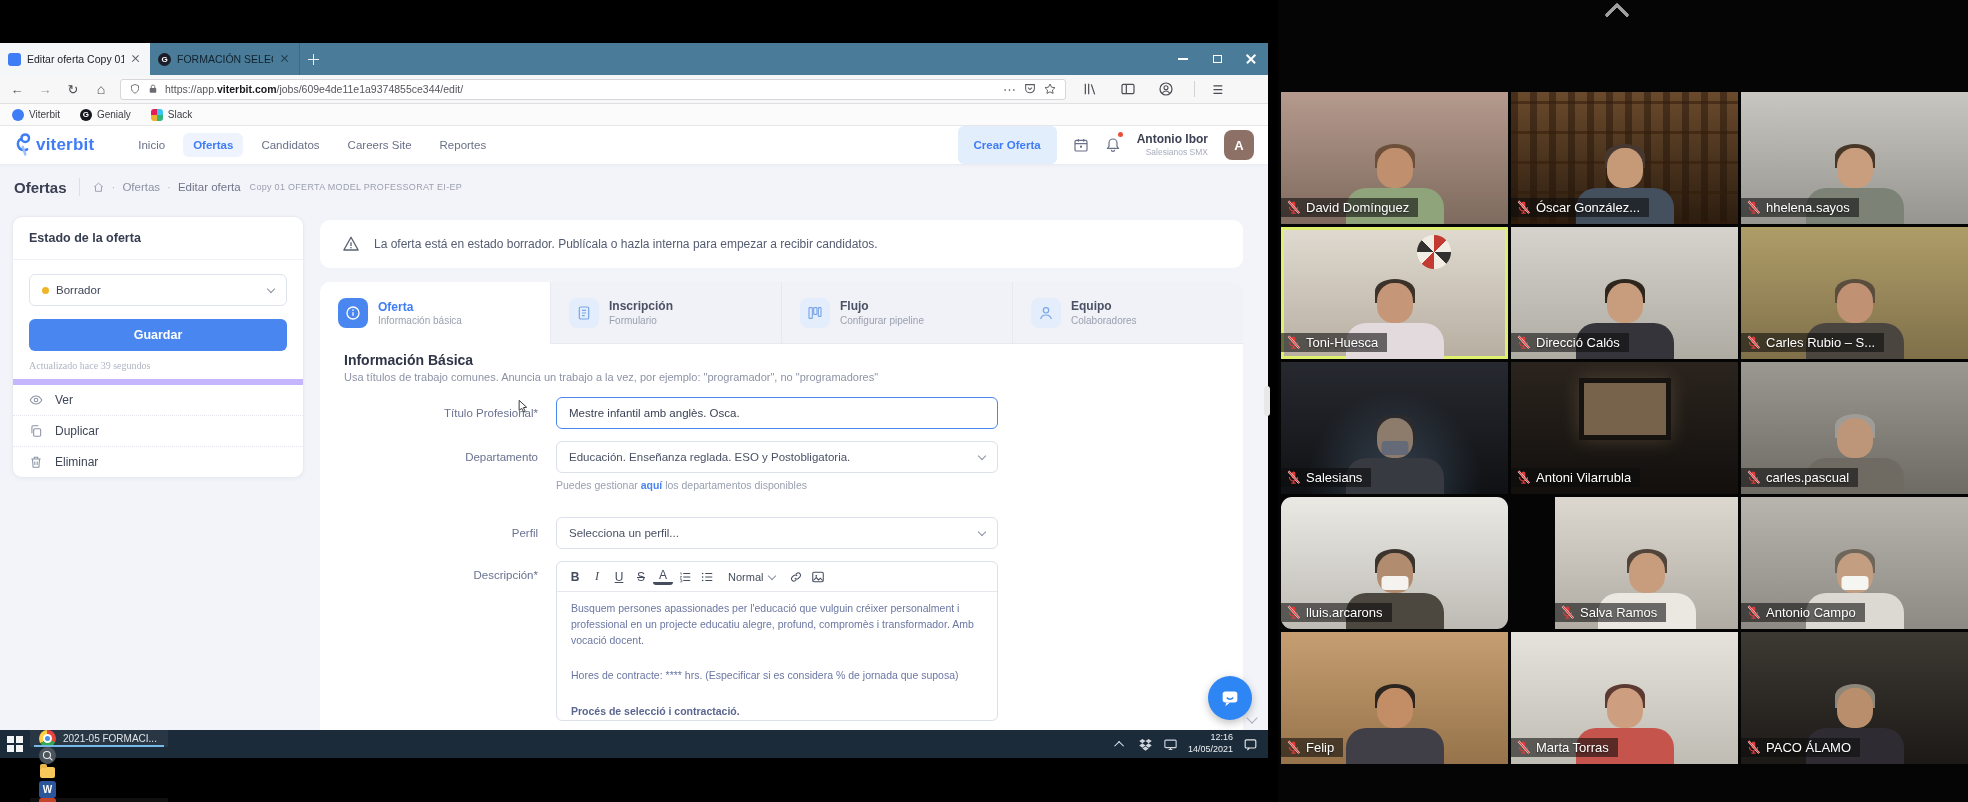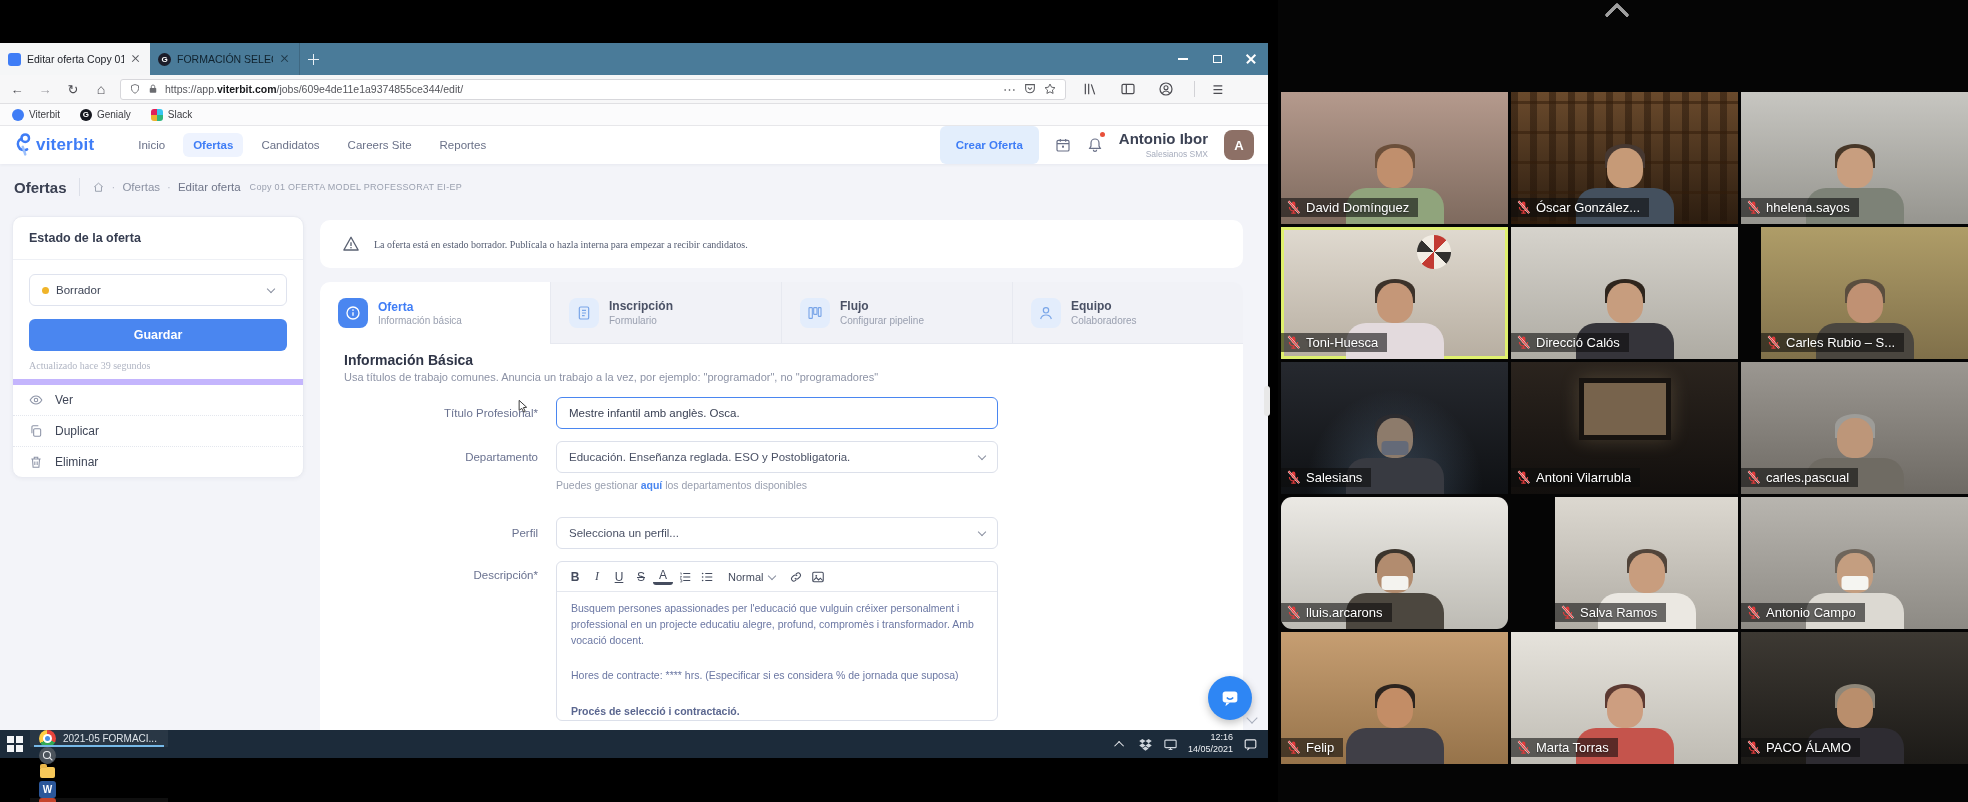--- a/index.html
+++ b/index.html
@@ -61,21 +61,21 @@
   #logotext{font-size:17px;font-weight:700;color:#3f7df6;letter-spacing:.2px;}
   #appnav{display:flex;align-items:center;gap:8px;}
   .navitem{font-size:11.5px;color:#6a7188;padding:6px 10px;border-radius:6px;}
   .navitem.active{color:#3f7df6;background:#eef3fe;font-weight:700;}
   #hdr-right{margin-left:auto;display:flex;align-items:center;gap:16px;}
   #createbtn{background:#e3eefc;color:#3f7df6;font-size:11.5px;font-weight:700;padding:13px 16px;border-radius:6px;}
   .hic{width:16px;height:16px;color:#6a7188;position:relative;}
   .hic svg{width:100%;height:100%;}
   .reddot{position:absolute;right:-2px;top:-5px;width:5px;height:5px;border-radius:50%;background:#e8503a;}
   #usermeta{text-align:right;line-height:1.25;}
-  #username{font-size:15px;font-weight:700;color:#3c4254;}
+  #username{font-size:12px;font-weight:700;color:#3c4254;}
   #userorg{font-size:8.5px;color:#a7adbd;}
   #avatar{width:30px;height:30px;border-radius:8px;background:#8d7066;color:#fff;display:flex;align-items:center;justify-content:center;font-size:13px;font-weight:700;}
 
   #crumbrow{position:absolute;left:0;top:38px;width:100%;height:46px;display:flex;align-items:center;padding:0 14px;gap:12px;}
   #pagetitle{font-size:15px;font-weight:700;color:#3a4052;}
   .crumbdiv{width:1px;height:18px;background:#dcdfe8;}
   #crumbs{display:flex;align-items:center;gap:7px;font-size:11.5px;color:#8c92a3;}
   #crumbs .hm{width:13px;height:13px;color:#9aa0ae;}
   #crumbs .hm svg{width:100%;height:100%;}
   .dotsep{color:#b9bdc9;}
@@ -94,21 +94,21 @@
   .sc-action{display:flex;align-items:center;gap:12px;padding:8px 16px;font-size:12px;color:#3f4657;}
   .sc-action + .sc-action{border-top:1px dotted #e4e7ee;}
   .sc-action .aic{width:14px;height:14px;color:#8c93a6;}
   .sc-action .aic svg{width:100%;height:100%;}
 
   
   #maincol{position:absolute;left:320px;top:94px;width:923px;bottom:0;display:flex;flex-direction:column;}
   #banner{height:48px;background:#fff;border-radius:10px;display:flex;align-items:center;gap:14px;padding:0 22px;flex:none;}
   #banner .wic{width:18px;height:18px;color:#5a6172;flex:none;}
   #banner .wic svg{width:100%;height:100%;}
-  #bannertext{font-size:10px;color:#555d72;font-family:Liberation Serif, serif;}
+  #bannertext{font-size:12px;color:#555d72;}
   #apptabs{margin-top:14px;height:62px;display:flex;flex:none;}
   .apptab{flex:1;display:flex;align-items:center;gap:10px;padding:0 18px;background:#f1f2f7;border-right:1px solid #e7e9f0;border-bottom:1px solid #e7e9f0;}
   .apptab:first-child{border-radius:10px 0 0 0;}
   .apptab:last-child{border-radius:0 10px 0 0;border-right:none;}
   .apptab.active{background:#fff;border-bottom:none;}
   .tabicon{width:30px;height:30px;border-radius:8px;background:#e3edfc;color:#7aa6e8;display:flex;align-items:center;justify-content:center;flex:none;}
   .tabicon svg{width:16px;height:16px;}
   .apptab.active .tabicon{background:#4a86f0;color:#fff;}
   .tabtitle{font-size:12px;font-weight:700;color:#4a5165;line-height:1.3;}
   .apptab.active .tabtitle{color:#3f7df6;}
@@ -680,21 +680,21 @@
             <span class="mic"><svg viewBox="0 0 24 24">
                 <rect x="9" y="2.5" width="6" height="11" rx="3" fill="#e03a3a"></rect>
                 <path d="M5.5 11a6.5 6.5 0 0 0 13 0" fill="none" stroke="#e03a3a" stroke-width="2"></path>
                 <path d="M12 17.5V21M8.5 21h7" stroke="#e03a3a" stroke-width="2"></path>
                 <path d="M4 2l17 19" stroke="#fff" stroke-width="3.4"></path>
                 <path d="M4 2l17 19" stroke="#e03a3a" stroke-width="1.8"></path>
               </svg></span>
             <span class="nm">Direcció Calós</span>
           </div>
         </div>
-        <div class="tile" style="background: linear-gradient(rgb(175, 157, 104) 0%, rgb(128, 112, 74) 100%); margin-left: 20px;">
+        <div class="tile" style="background: linear-gradient(rgb(175, 157, 104) 0%, rgb(128, 112, 74) 100%);">
           <div class="pers">
             <div class="hair" style="background: rgb(90, 77, 62);"></div>
             <div class="head" style="background: rgb(192, 145, 115);"></div>
             <div class="torso" style="background: rgb(74, 70, 63);"></div>
           </div>
           <div class="nlabel">
             <span class="mic"><svg viewBox="0 0 24 24">
                 <rect x="9" y="2.5" width="6" height="11" rx="3" fill="#e03a3a"></rect>
                 <path d="M5.5 11a6.5 6.5 0 0 0 13 0" fill="none" stroke="#e03a3a" stroke-width="2"></path>
                 <path d="M12 17.5V21M8.5 21h7" stroke="#e03a3a" stroke-width="2"></path>

